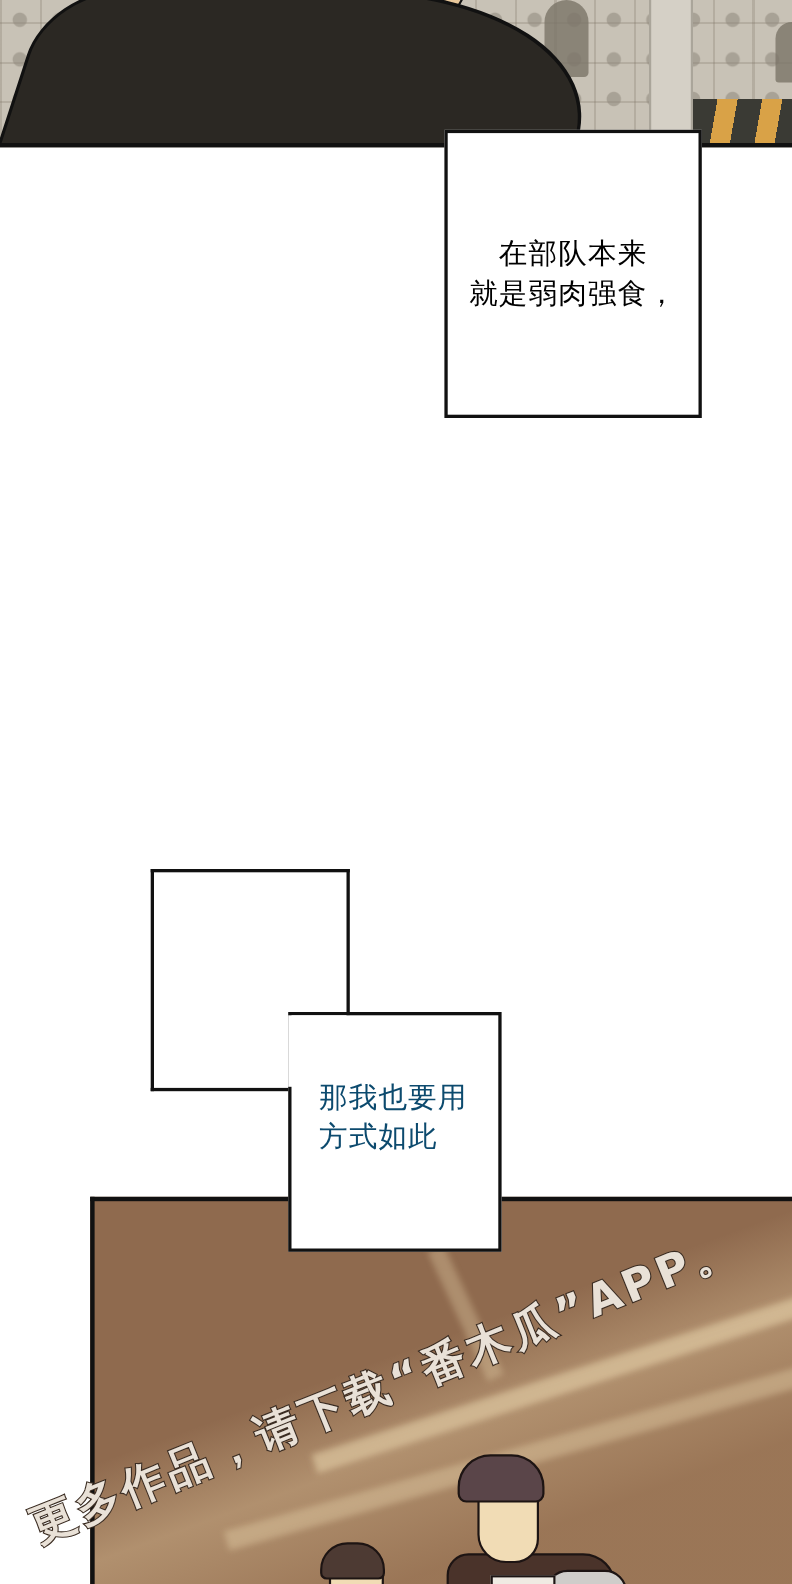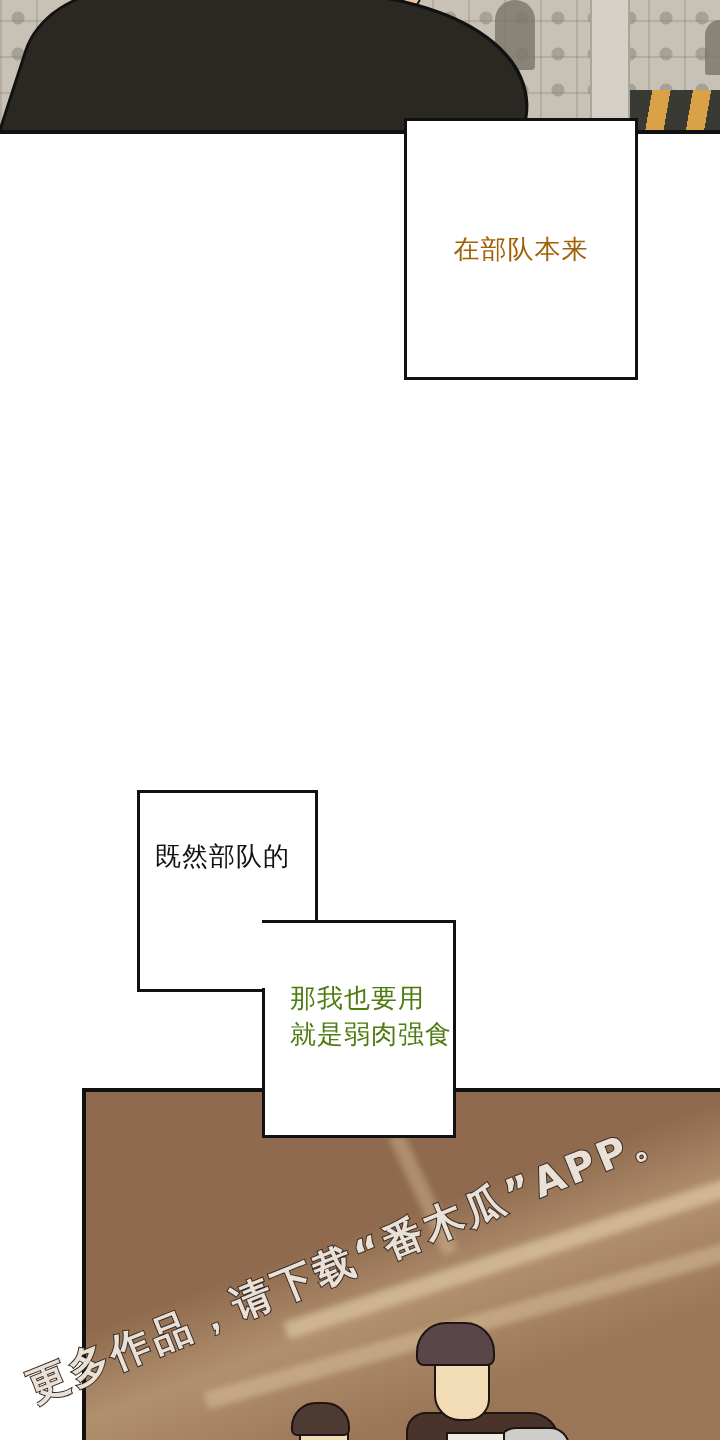--- a/index.html
+++ b/index.html
@@ -43,21 +43,21 @@
       transform-origin: bottom left;
       border: 3px solid #111;
     }
     .skin {
       position: absolute; left: 330px; top: -20px; width: 90px; height: 40px;
       background: #e8c79a; border-radius: 0 0 40px 40px; border: 2px solid #111;
     }
     
     .box {
       position: absolute; background: #fff; border: 3px solid #111;
-      color: #a16207; font-size: 26px; line-height: 36px; font-weight: 500;
+      color: #000000; font-size: 26px; line-height: 36px; font-weight: 500;
       letter-spacing: 1px;
     }
     .box .line { display: block; white-space: nowrap; }
     #box1 {
       left: 404px; top: 118px; width: 228px; height: 256px;
       display: flex; flex-direction: column; justify-content: center; align-items: center;
     }
     
     #box2a {
       left: 137px; top: 790px; width: 178px; height: 196px; border-right: none; border-bottom: 3px solid #111;
@@ -67,21 +67,21 @@
       left: 262px; top: 920px; width: 188px; height: 212px;
       z-index: 6;
     }
     .box2a-cover {
       position: absolute; left: 262px; top: 923px; width: 56px; height: 65px; background:#fff; z-index: 7;
     }
     .box2a-edge {
       position: absolute; left: 315px; top: 790px; width: 3px; height: 133px; background:#111; z-index: 8;
     }
     .text2a { position: absolute; left: 155px; top: 838px; z-index: 9; color:#111; font-size: 26px; line-height: 36px; letter-spacing:1px;}
-    .text2b { position: absolute; left: 290px; top: 980px; z-index: 9; color:#4d7c0f; font-size: 26px; line-height: 36px; letter-spacing:1px;}
+    .text2b { position: absolute; left: 290px; top: 980px; z-index: 9; color:#0c4a6e; font-size: 26px; line-height: 36px; letter-spacing:1px;}
     .text2a .line, .text2b .line { display:block; white-space: nowrap; }
     
     #panel-bottom {
       left: 82px; top: 1088px; width: 650px; height: 360px;
       border-top: 4px solid #111; border-left: 4px solid #111;
       background:
         linear-gradient(160deg, rgba(255,240,210,0) 0 40%, rgba(240,215,170,0.35) 55%, rgba(200,165,120,0.2) 75%),
         #8f6a4e;
       z-index: 1;
     }
@@ -116,32 +116,32 @@
   <div class="target-silhouette" style="left:495px;top:0;width:40px;height:70px;"></div>
   <div class="target-silhouette" style="left:705px;top:20px;width:30px;height:55px;"></div>
   <div class="hazard" style="left:630px;width:90px;"></div>
   <div class="hazard" style="left:60px;width:40px;background:#d9a247;opacity:0.6;"></div>
   <div class="skin"></div>
   <div class="jacket"></div>
 </div>
 
 <div class="box" id="box1">
   <span class="line">在部队本来</span>
+  <span class="line">就是弱肉强食，</span>
 </div>
 
 <div class="box" id="box2a"></div>
 <div class="box" id="box2b"></div>
 <div class="box2a-cover"></div>
 <div class="box2a-edge"></div>
 <div class="text2a">
-  <span class="line">既然部队的</span>
 </div>
 <div class="text2b">
   <span class="line">那我也要用</span>
-  <span class="line">就是弱肉强食</span>
+  <span class="line">方式如此</span>
 </div>
 
 <div class="panel" id="panel-bottom">
   <div class="beam" style="left:200px;top:230px;width:500px;transform:rotate(-18deg);"></div>
   <div class="beam" style="left:120px;top:300px;width:560px;transform:rotate(-16deg);opacity:0.7;"></div>
   <div class="beam" style="left:330px;top:40px;width:16px;height:130px;transform:rotate(-25deg);opacity:0.6;"></div>
 
   <div class="char" style="left:330px;top:230px;">
     <div class="coat" style="left:-10px;top:90px;width:150px;height:60px;border-radius:20px 30px 0 0;"></div>
     <div class="sleeve" style="left:80px;top:105px;width:70px;height:50px;border-radius:20px 20px 0 0;"></div>

